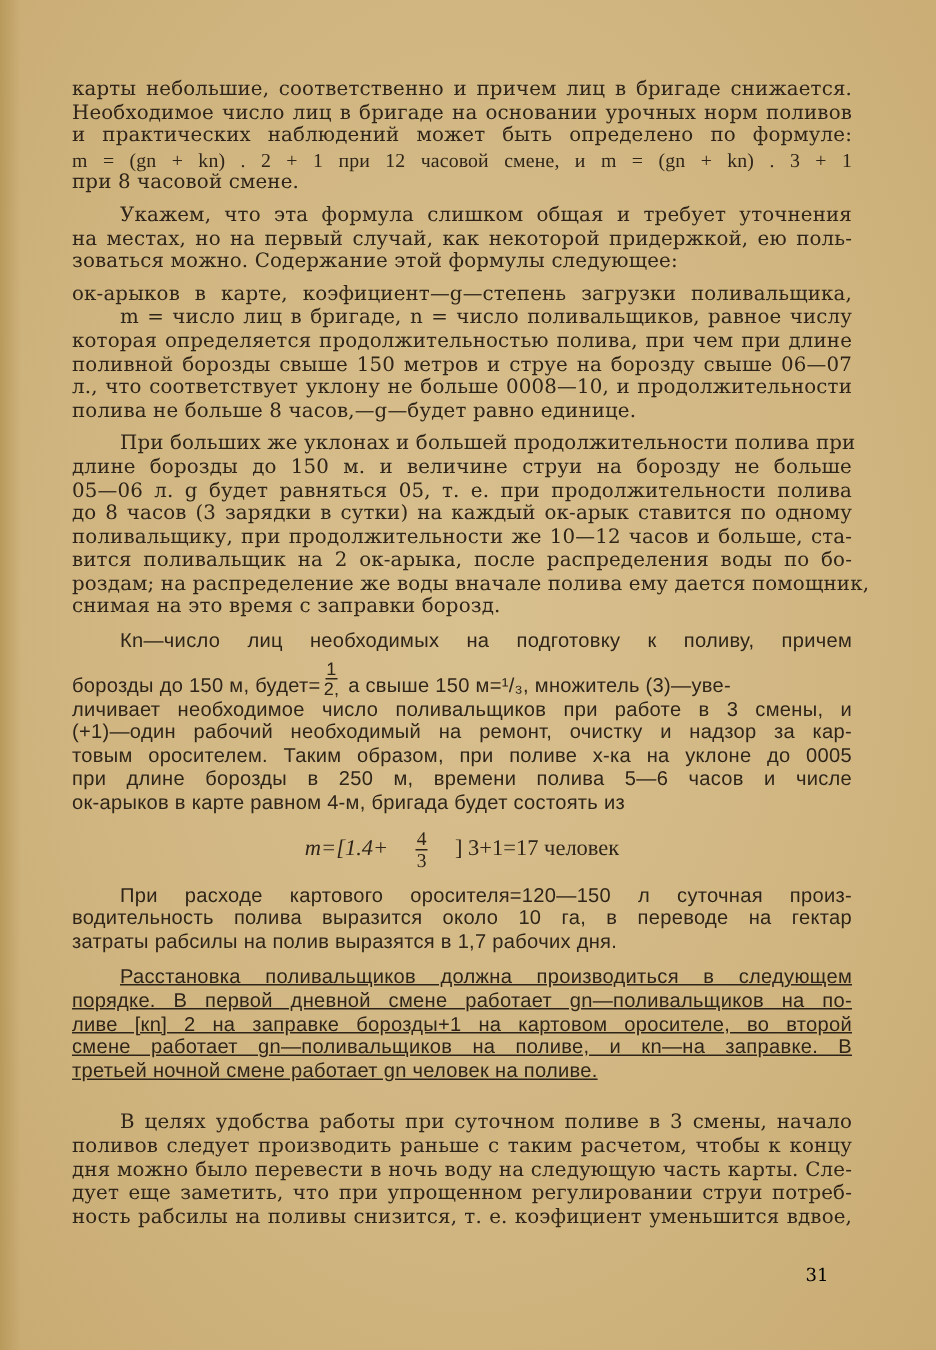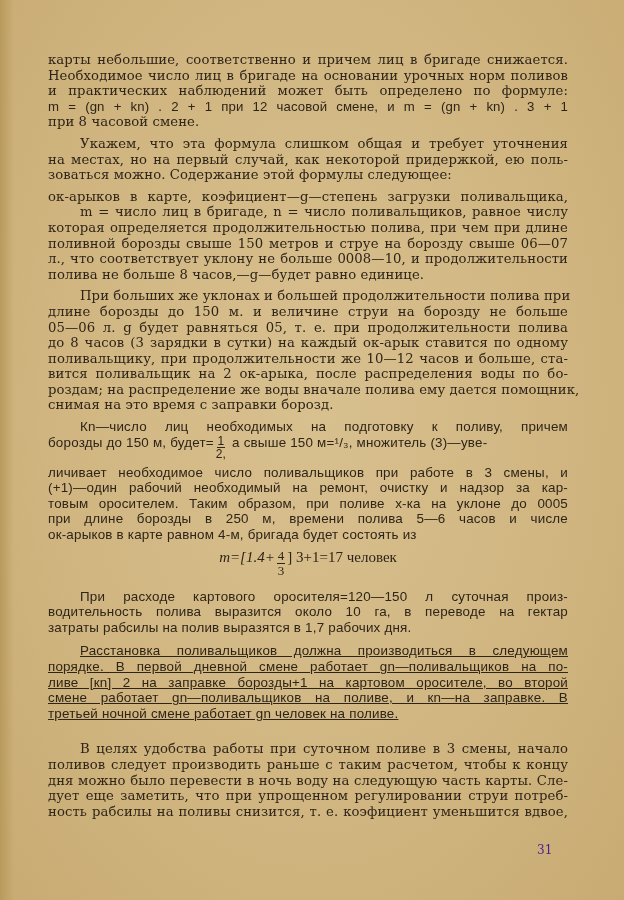--- a/index.html
+++ b/index.html
@@ -19,35 +19,35 @@
   .page {
     position: absolute; left: 48px; top: 52px; width: 520px;
   }
   .para {
     font-size: 13.2px; line-height: 15.6px; margin: 0 0 6px 0;
     text-align: justify; letter-spacing: 0.1px;
   }
   .para.narrow { font-family: "Liberation Sans", sans-serif; font-size: 13.4px; letter-spacing: 0.2px; }
   .line { display: block; text-align: justify; text-align-last: justify; white-space: nowrap; }
   .line.last { text-align-last: left; }
-  .formula-inline { font-family: Liberation Sans, sans-serif; }
+  .formula-inline { font-family: Liberation Serif, serif; }
   .frac-line {
-    display: flex; align-items: flex-start; white-space: nowrap;
+    display: flex; align-items: flex-end; white-space: nowrap;
     font-family: "Liberation Sans", sans-serif; font-size: 13.4px; height: 30px;
   }
   .frac { display: inline-flex; flex-direction: column; align-items: center; margin: 0 2px; font-size: 12px; line-height: 12px; }
   .frac .num { border-bottom: 1px solid #2e2418; padding: 0 1px; }
   .center-formula {
-    display: flex; justify-content: center; 
-    font-family: "Liberation Serif", serif; font-size: 15px; height: 36px; margin: 0 0 4px 0;
+    display: flex; justify-content: center; align-items: center;
+    font-family: "Liberation Serif", serif; font-size: 15px; height: 36px; margin: 0 0 4px 0; gap: 16px;
   }
   .it { font-style: italic; }
   .page-number {
     position: absolute; left: 537px; top: 843px;
-    font-family: "DejaVu Serif", serif; font-size: 12px; color: #4c1d95;
+    font-family: "DejaVu Serif", serif; font-size: 12px; color: #000000;
   }
 </style>
 </head>
 <body>
 
 <div class="left-edge"></div>
 
 <div class="page">
 
   <div class="para">

